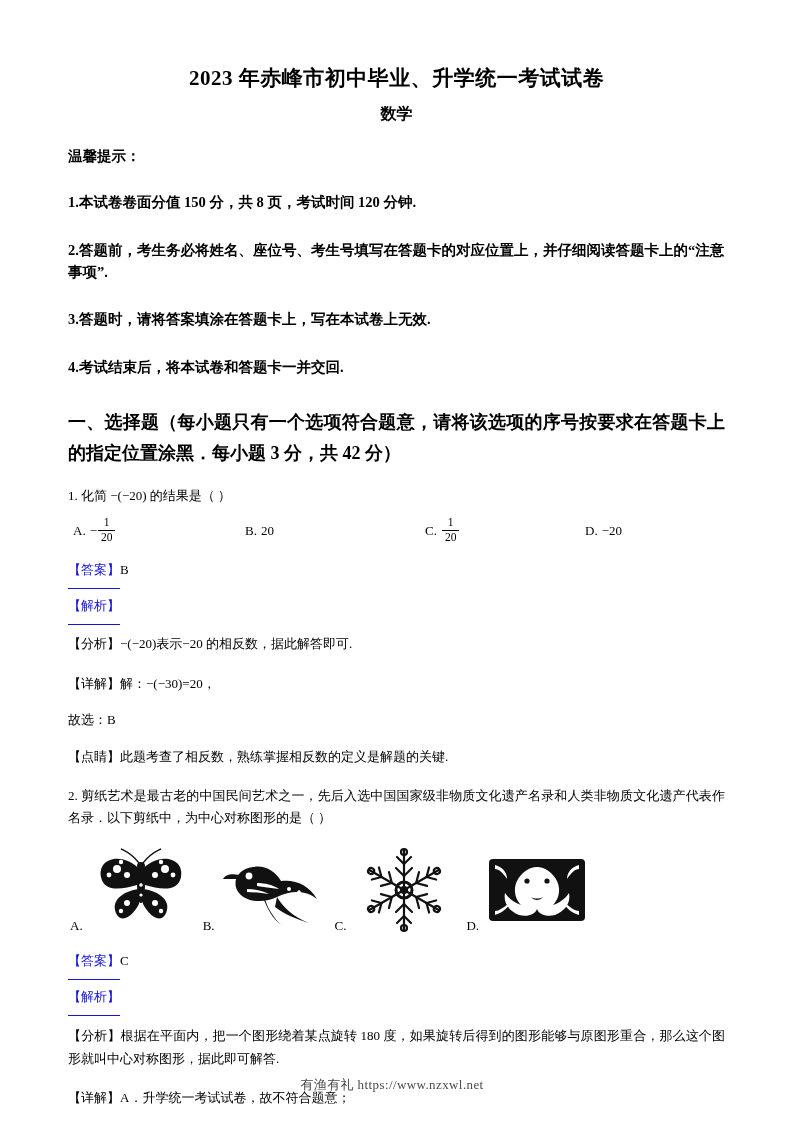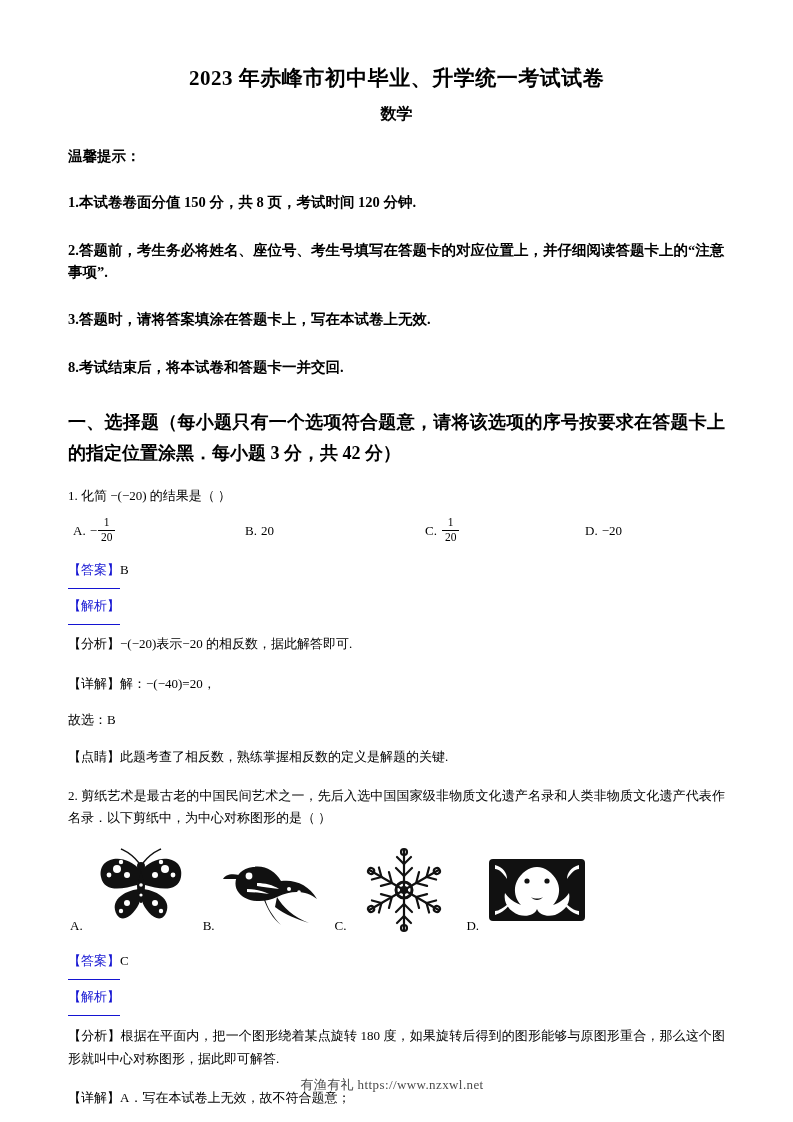--- a/index.html
+++ b/index.html
@@ -154,21 +154,21 @@
 
 <div class="page">
 
   <h1 class="doc-title">2023 年赤峰市初中毕业、升学统一考试试卷</h1>
   <h2 class="doc-subtitle">数学</h2>
 
   <div class="notice-head">温馨提示：</div>
   <div class="notice-line">1.本试卷卷面分值 150 分，共 8 页，考试时间 120 分钟.</div>
   <div class="notice-line">2.答题前，考生务必将姓名、座位号、考生号填写在答题卡的对应位置上，并仔细阅读答题卡上的“注意事项”.</div>
   <div class="notice-line">3.答题时，请将答案填涂在答题卡上，写在本试卷上无效.</div>
-  <div class="notice-line">8.考试结束后，将本试卷和答题卡一并交回.</div>
+  <div class="notice-line">4.考试结束后，将本试卷和答题卡一并交回.</div>
 
   <div class="section-head">一、选择题（每小题只有一个选项符合题意，请将该选项的序号按要求在答题卡上的指定位置涂黑．每小题 3 分，共 42 分）</div>
 
   <div class="q-stem">
     <span>1.</span>
     <span>化简</span>
     <span>−</span><span>(−20)</span>
     <span>的结果是（      ）</span>
   </div>
 
@@ -203,21 +203,21 @@
   </div>
   <div class="ans-line">
     <span class="tagbox">【解析】</span>
   </div>
 
   <div class="analysis">
     <span>【分析】</span><span>−</span><span>(−20)</span><span>表示−20 的相反数，据此解答即可.</span>
   </div>
 
   <div class="analysis">
-    <span>【详解】</span><span>解：−(−40)=20，</span>
+    <span>【详解】</span><span>解：−(−30)=20，</span>
   </div>
 
   <div class="small-note">故选：B</div>
 
   <div class="analysis">
     <span>【点睛】</span><span>此题考查了相反数，熟练掌握相反数的定义是解题的关键.</span>
   </div>
 
   <div class="q-stem">
     <span>2.</span>
@@ -367,17 +367,17 @@
   </div>
   <div class="ans-line">
     <span class="tagbox">【解析】</span>
   </div>
 
   <div class="analysis">
     <span>【分析】</span><span>根据在平面内，把一个图形绕着某点旋转 180 度，如果旋转后得到的图形能够与原图形重合，那么这个图形就叫中心对称图形，据此即可解答.</span>
   </div>
 
   <div class="analysis">
-    <span>【详解】</span><span>A．写在本试卷上无效，故不符合题意；</span>
+    <span>【详解】</span><span>A．升学统一考试试卷，故不符合题意；</span>
   </div>
 
   <div class="footer">有渔有礼 https://www.nzxwl.net</div>
 </div>
 
 </body></html>

